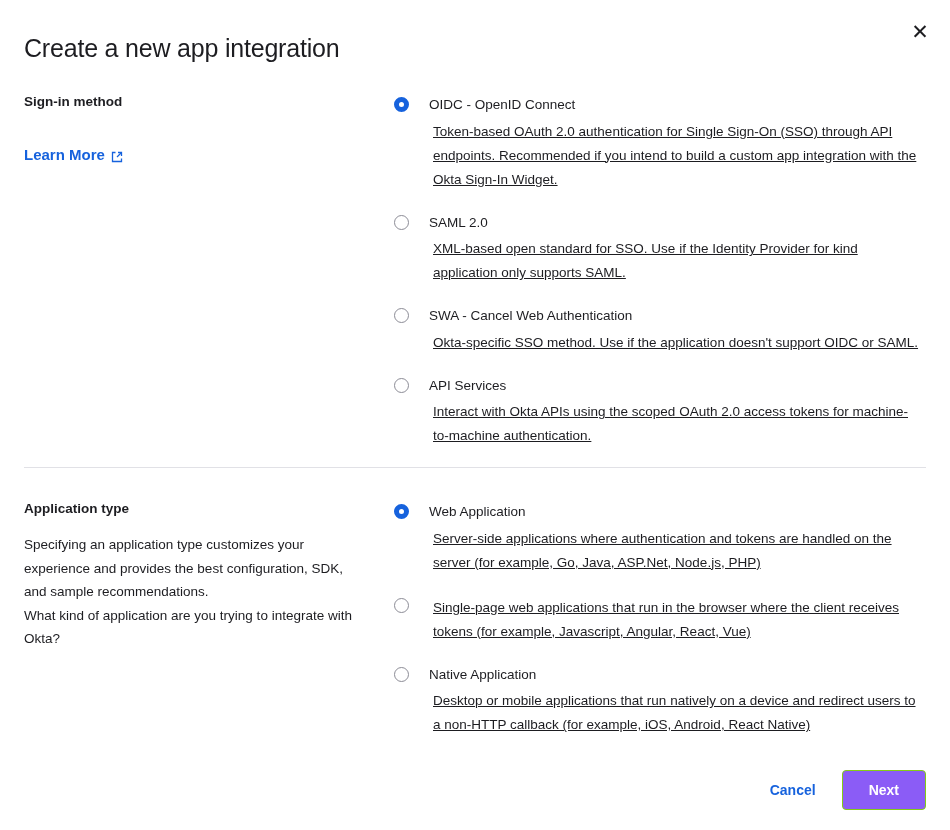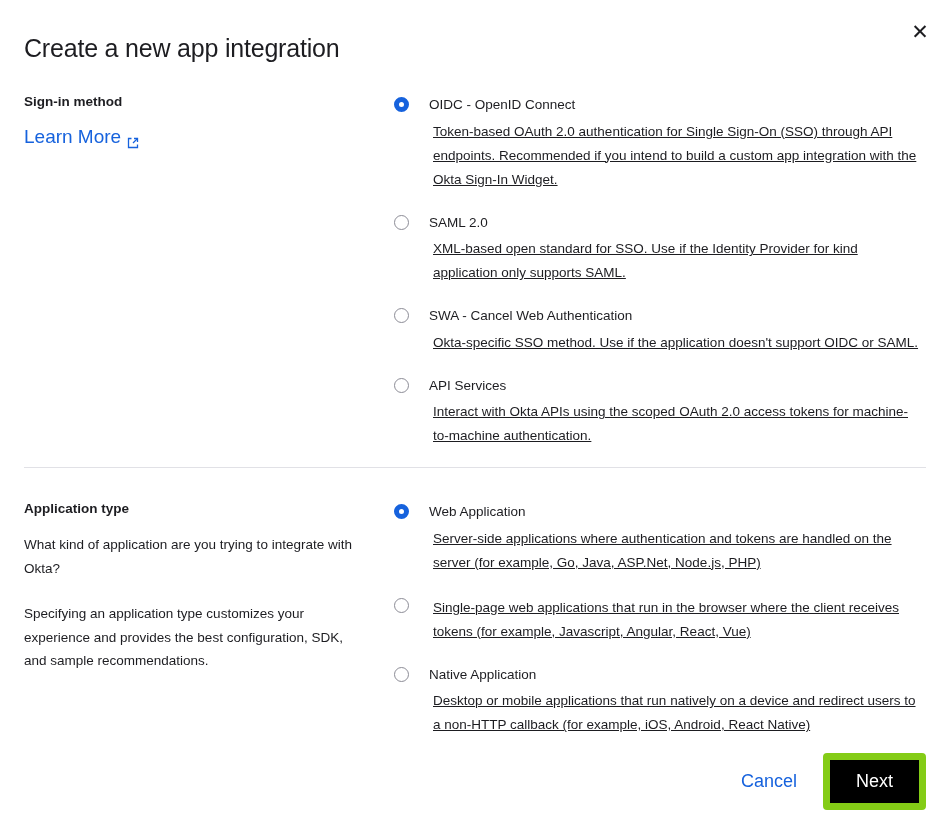--- a/index.html
+++ b/index.html
@@ -64,28 +64,29 @@
     padding-top: 2px;
   }
   .section-label {
     font-size: 13.5px;
     font-weight: bold;
     color: #1d1d21;
     margin: 0 0 14px 0;
     line-height: 1.4;
   }
   .learn-more {
-    font-size: 19px;
+    font-size: 15px;
     color: #1662dd;
     text-decoration: none;
-    font-weight: normal;
+    font-weight: bold;
     display: inline-flex;
     align-items: center;
     gap: 6px;
     cursor: pointer;
+    margin-top: 20px;
   }
   .ext-icon {
     display: inline-block;
     width: 12px;
     height: 12px;
     position: relative;
     top: 1px;
   }
   .helper-text {
     font-size: 13.5px;
@@ -145,35 +146,35 @@
     left: 24px;
     right: 24px;
     bottom: 20px;
     display: flex;
     justify-content: flex-end;
     align-items: center;
     gap: 12px;
   }
   .btn {
     font-family: "Liberation Sans", sans-serif;
-    font-size: 18px;
-    font-weight: normal;
+    font-size: 14px;
+    font-weight: bold;
     border-radius: 4px;
     cursor: pointer;
     box-sizing: border-box;
   }
   .btn-cancel {
     background: transparent;
     border: none;
     color: #1662dd;
     padding: 10px 14px;
   }
   .btn-next {
-    background: #000000;
-    border: 7px solid #84cc16;
+    background: #8b5cf6;
+    border: 1px solid #84cc16;
     color: #ffffff;
     padding: 11px 26px;
   }
 </style>
 </head>
 <body>
 
 <div class="modal">
 
   <button class="close-btn" aria-label="Close">✕</button>
@@ -221,22 +222,22 @@
       </div>
 
     </div>
   </div>
 
   <div class="divider" style="top:467px;"></div>
 
   <div class="section" style="top:500px;justify-content:flex-end;">
     <div class="section-left">
       <div class="section-label">Application type</div>
+      <p class="helper-text last">Specifying an application type customizes your experience and provides the best configuration, SDK, and sample recommendations.</p>
       <p class="helper-text">What kind of application are you trying to integrate with Okta?</p>
-      <p class="helper-text last">Specifying an application type customizes your experience and provides the best configuration, SDK, and sample recommendations.</p>
     </div>
     <div class="section-right">
 
       <div class="option">
         <span class="radio checked"></span>
         <div class="option-title">Web Application</div>
         <div class="option-desc">Server-side applications where authentication and tokens are handled on the server (for example, Go, Java, ASP.Net, Node.js, PHP)</div>
       </div>
 
       <div class="option">

